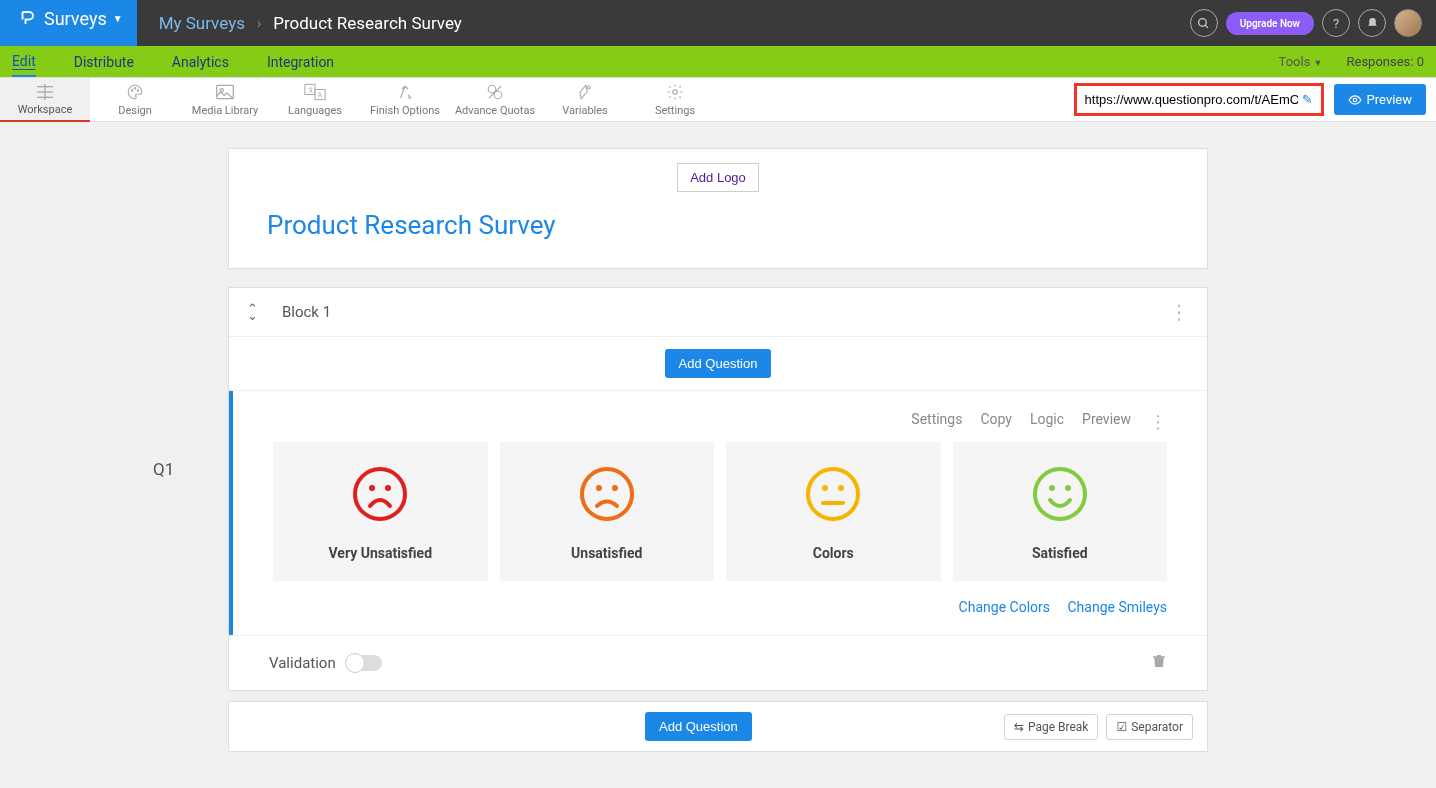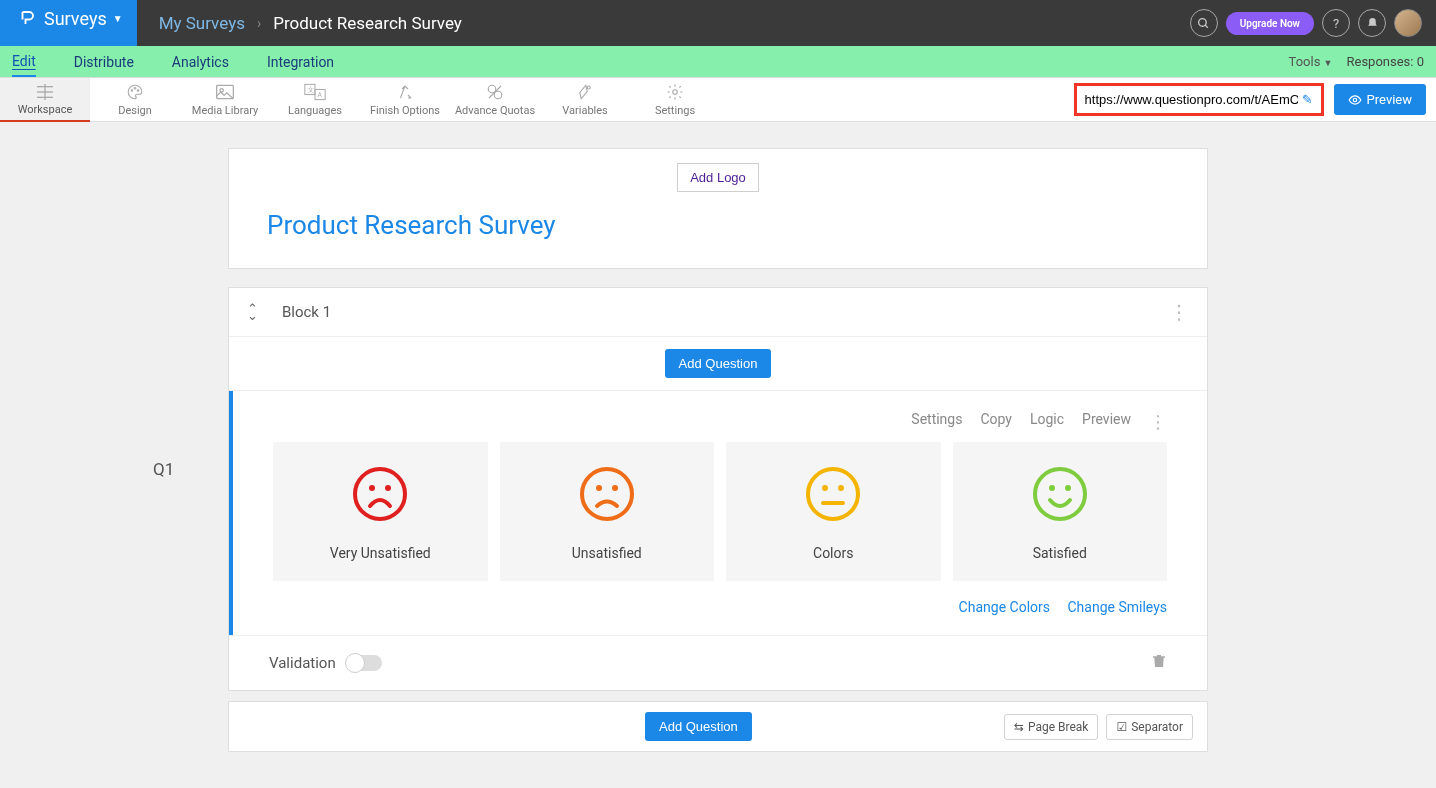--- a/index.html
+++ b/index.html
@@ -10,24 +10,24 @@
 .logo-area .label { font-size: 18px; font-weight: 400; margin-right: 6px; }
 .logo-area .caret { font-size: 10px; }
 .breadcrumb { display: flex; align-items: center; margin-left: 22px; }
 .breadcrumb .link { color: #7fb8e6; font-size: 17px; }
 .breadcrumb .chev { color: #888; margin: 0 12px; font-size: 14px; }
 .breadcrumb .cur { color: #fff; font-size: 17px; }
 .top-right { margin-left: auto; display: flex; align-items: center; padding-right: 14px; gap: 8px; }
 .icon-circle { width: 28px; height: 28px; border: 1px solid #a8a8a8; border-radius: 50%; display: flex; align-items: center; justify-content: center; color: #c9c9c9; cursor: pointer; font-size: 13px; }
 .upgrade { background: #8b5cf6; color: #fff; padding: 6px 14px; border-radius: 14px; font-size: 10px; font-weight: 600; cursor: pointer; }
 .avatar-img { width: 28px; height: 28px; border-radius: 50%; background: linear-gradient(135deg,#d5b58e,#9c7850); border:1px solid #888; cursor:pointer; }
-.nav-tabs { height: 32px; background: #86efac; border-bottom: 1px solid #dcdcdc; display: flex; align-items: center; padding: 0 12px; }
+.nav-tabs { height: 32px; background: #84cc16; border-bottom: 1px solid #dcdcdc; display: flex; align-items: center; padding: 0 12px; }
 .nav-tabs .tab { color: #1b3b7b; font-size: 14px; margin-right: 38px; cursor: pointer; padding: 6px 0; }
 .nav-tabs .tab.active { color: #1154b3; border-bottom: 2px solid #1b87e6; text-decoration: underline; text-underline-offset: 3px;}
-.nav-tabs .right { margin-left: auto; display: flex; align-items: center; gap: 14px; color: #555; font-size: 13px; }
+.nav-tabs .right { margin-left: auto; display: flex; align-items: center; gap: 24px; color: #555; font-size: 13px; }
 .nav-tabs .right .tools,.nav-tabs .right .resp { cursor:pointer; color:#555; }
 .nav-tabs .right .resp { color:#444; }
 .tool-row { background: #fff; height: 44px; border-bottom: 1px solid #e1e1e1; display: flex; align-items: stretch; }
 .tool-item { width: 90px; display: flex; flex-direction: column; align-items: center; justify-content: center; font-size: 11px; color: #777; cursor: pointer; gap:3px;}
 .tool-item svg { stroke:#aaa; }
 .tool-item.active { background: #f0f0f0; }
 .tool-item.active .tlabel{ color:#555;}
 .red-under { position:relative; }
 .red-under::after { content:''; position:absolute; left:0; right:0; bottom:-1px; height:2px; background:#d63b1e; }
 .tool-right { margin-left:auto; display:flex; align-items:center; padding-right:10px; gap:10px;}
@@ -48,21 +48,21 @@
 .addq-btn { background:#1b87e6; color:#fff; border:none; padding:7px 14px; font-size:13px; border-radius:3px; cursor:pointer;}
 .question-wrap { display:flex; }
 .q-number { width: 0; position: relative; }
 .q-number .lbl { position:absolute; left:-100px; width:90px; text-align:left; color:#555; font-size:17px; top: 68px; padding-left:24px;}
 .question { flex:1; border-left:4px solid #1b87e6; padding: 20px 40px 20px 40px; }
 .q-actions { display:flex; justify-content:flex-end; gap:18px; color:#888; font-size:14px; margin-bottom:10px;}
 .q-actions span{cursor:pointer;}
 .q-actions .dots{color:#bbb; font-size:18px;}
 .q-text { font-size:18px; color:#333; padding-bottom:12px; border-bottom:1px solid #e5e5e5; margin-bottom:22px;}
 .smilies-row { display:flex; gap:12px; }
-.smiley-card { flex:1; background:#f5f5f5; padding: 24px 8px 20px; text-align:center; cursor:pointer;}
+.smiley-card { flex:1; background:#f5f5f5; padding: 24px 8px 20px; text-align:center; cursor:pointer;font-weight:bold;}
 .smiley-card svg { width:56px; height:56px; margin-bottom:20px;}
 .smiley-card .slabel { font-size:14px; color:#444;}
 .change-links { text-align:right; margin-top:18px; font-size:14px;}
 .change-links a { color:#1b87e6; text-decoration:none; margin-left:14px; cursor:pointer;}
 .validation-row { border-top:1px solid #eee; padding:16px 40px; display:flex; align-items:center; color:#555; font-size:15px;}
 .toggle { width:36px; height:16px; background:#ddd; border-radius:10px; margin-left:10px; position:relative; cursor:pointer;}
 .toggle::after { content:''; width:18px; height:18px; border-radius:50%; background:#fff; border:1px solid #ccc; position:absolute; left:-1px; top:-2px;}
 .validation-row .trash { margin-left:auto; color:#aaa; cursor:pointer; font-size:17px;}
 .bottom-row { background:#fff; border:1px solid #dedede; margin-top:10px; padding:10px 14px; display:flex; align-items:center;}
 .bottom-row .addq-btn { margin: 0 auto; }

